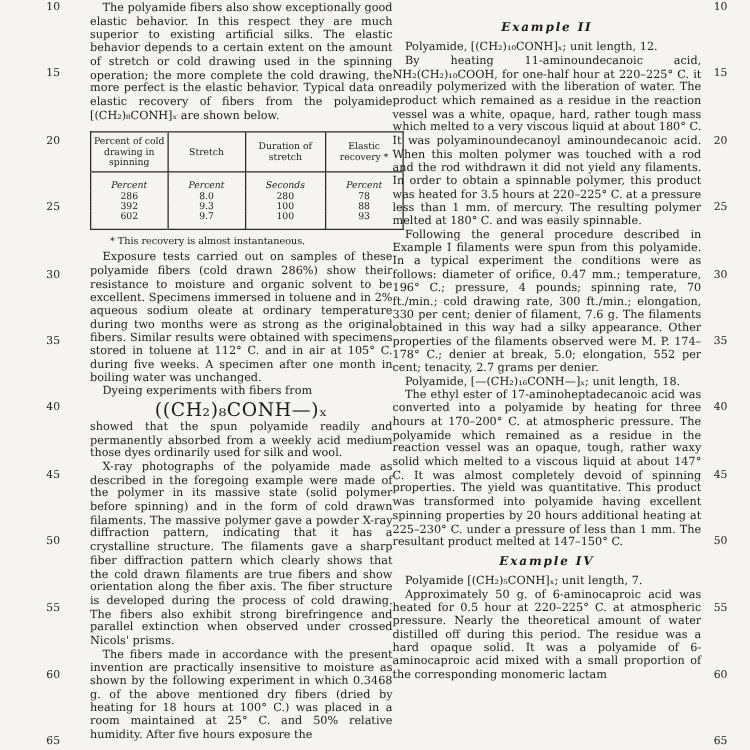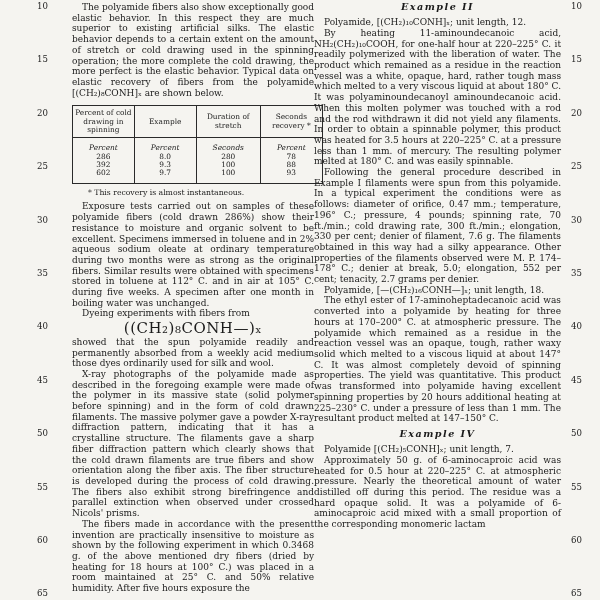--- a/index.html
+++ b/index.html
@@ -125,23 +125,23 @@
     <span>65</span>
   </div>
 
   <div class="col col-left">
     <p class="para indent">The polyamide fibers also show exceptionally good elastic behavior. In this respect they are much superior to existing artificial silks. The elastic behavior depends to a certain extent on the amount of stretch or cold drawing used in the spinning operation; the more complete the cold drawing, the more perfect is the elastic behavior. Typical data on elastic recovery of fibers from the polyamide [(CH₂)₈CONH]ₓ are shown below.</p>
 
     <table class="data-table">
       <thead>
         <tr>
           <th style="width:35%">Percent of cold drawing in spinning</th>
-          <th style="width:20%">Example</th>
+          <th style="width:20%">Stretch</th>
           <th style="width:22%">Duration of stretch</th>
-          <th style="width:23%">Seconds recovery *</th>
+          <th style="width:23%">Elastic recovery *</th>
         </tr>
       </thead>
       <tbody>
         <tr class="units">
           <td>Percent</td>
           <td>Percent</td>
           <td>Seconds</td>
           <td>Percent</td>
         </tr>
         <tr>
@@ -168,21 +168,21 @@
 
     <p class="para indent">Exposure tests carried out on samples of these polyamide fibers (cold drawn 286%) show their resistance to moisture and organic solvent to be excellent. Specimens immersed in toluene and in 2% aqueous sodium oleate at ordinary temperature during two months were as strong as the original fibers. Similar results were obtained with specimens stored in toluene at 112° C. and in air at 105° C. during five weeks. A specimen after one month in boiling water was unchanged.</p>
     <p class="para indent tight">Dyeing experiments with fibers from</p>
     <div class="formula">((CH₂)₈CONH—)ₓ</div>
     <p class="para">showed that the spun polyamide readily and permanently absorbed from a weekly acid medium those dyes ordinarily used for silk and wool.</p>
     <p class="para indent">X-ray photographs of the polyamide made as described in the foregoing example were made of the polymer in its massive state (solid polymer before spinning) and in the form of cold drawn filaments. The massive polymer gave a powder X-ray diffraction pattern, indicating that it has a crystalline structure. The filaments gave a sharp fiber diffraction pattern which clearly shows that the cold drawn filaments are true fibers and show orientation along the fiber axis. The fiber structure is developed during the process of cold drawing. The fibers also exhibit strong birefringence and parallel extinction when observed under crossed Nicols' prisms.</p>
     <p class="para indent">The fibers made in accordance with the present invention are practically insensitive to moisture as shown by the following experiment in which 0.3468 g. of the above mentioned dry fibers (dried by heating for 18 hours at 100° C.) was placed in a room maintained at 25° C. and 50% relative humidity. After five hours exposure the</p>
   </div>
 
   <div class="col col-right">
-    <h3 class="example-heading" style="margin-top:0">Example II</h3>
+    <h3 class="example-heading" style="margin-top:16px">Example II</h3>
     <p class="para indent">Polyamide, [(CH₂)₁₀CONH]ₓ; unit length, 12.</p>
     <p class="para indent">By heating 11-aminoundecanoic acid, NH₂(CH₂)₁₀COOH, for one-half hour at 220–225° C. it readily polymerized with the liberation of water. The product which remained as a residue in the reaction vessel was a white, opaque, hard, rather tough mass which melted to a very viscous liquid at about 180° C. It was polyaminoundecanoyl aminoundecanoic acid. When this molten polymer was touched with a rod and the rod withdrawn it did not yield any filaments. In order to obtain a spinnable polymer, this product was heated for 3.5 hours at 220–225° C. at a pressure less than 1 mm. of mercury. The resulting polymer melted at 180° C. and was easily spinnable.</p>
     <p class="para indent">Following the general procedure described in Example I filaments were spun from this polyamide. In a typical experiment the conditions were as follows: diameter of orifice, 0.47 mm.; temperature, 196° C.; pressure, 4 pounds; spinning rate, 70 ft./min.; cold drawing rate, 300 ft./min.; elongation, 330 per cent; denier of filament, 7.6 g. The filaments obtained in this way had a silky appearance. Other properties of the filaments observed were M. P. 174–178° C.; denier at break, 5.0; elongation, 552 per cent; tenacity, 2.7 grams per denier.</p>
 
     <p class="para indent">Polyamide, [—(CH₂)₁₆CONH—]ₓ; unit length, 18.</p>
     <p class="para indent">The ethyl ester of 17-aminoheptadecanoic acid was converted into a polyamide by heating for three hours at 170–200° C. at atmospheric pressure. The polyamide which remained as a residue in the reaction vessel was an opaque, tough, rather waxy solid which melted to a viscous liquid at about 147° C. It was almost completely devoid of spinning properties. The yield was quantitative. This product was transformed into polyamide having excellent spinning properties by 20 hours additional heating at 225–230° C. under a pressure of less than 1 mm. The resultant product melted at 147–150° C.</p>
 
     <h3 class="example-heading">Example IV</h3>
     <p class="para indent">Polyamide [(CH₂)₅CONH]ₓ; unit length, 7.</p>
     <p class="para indent">Approximately 50 g. of 6-aminocaproic acid was heated for 0.5 hour at 220–225° C. at atmospheric pressure. Nearly the theoretical amount of water distilled off during this period. The residue was a hard opaque solid. It was a polyamide of 6-aminocaproic acid mixed with a small proportion of the corresponding monomeric lactam</p>

